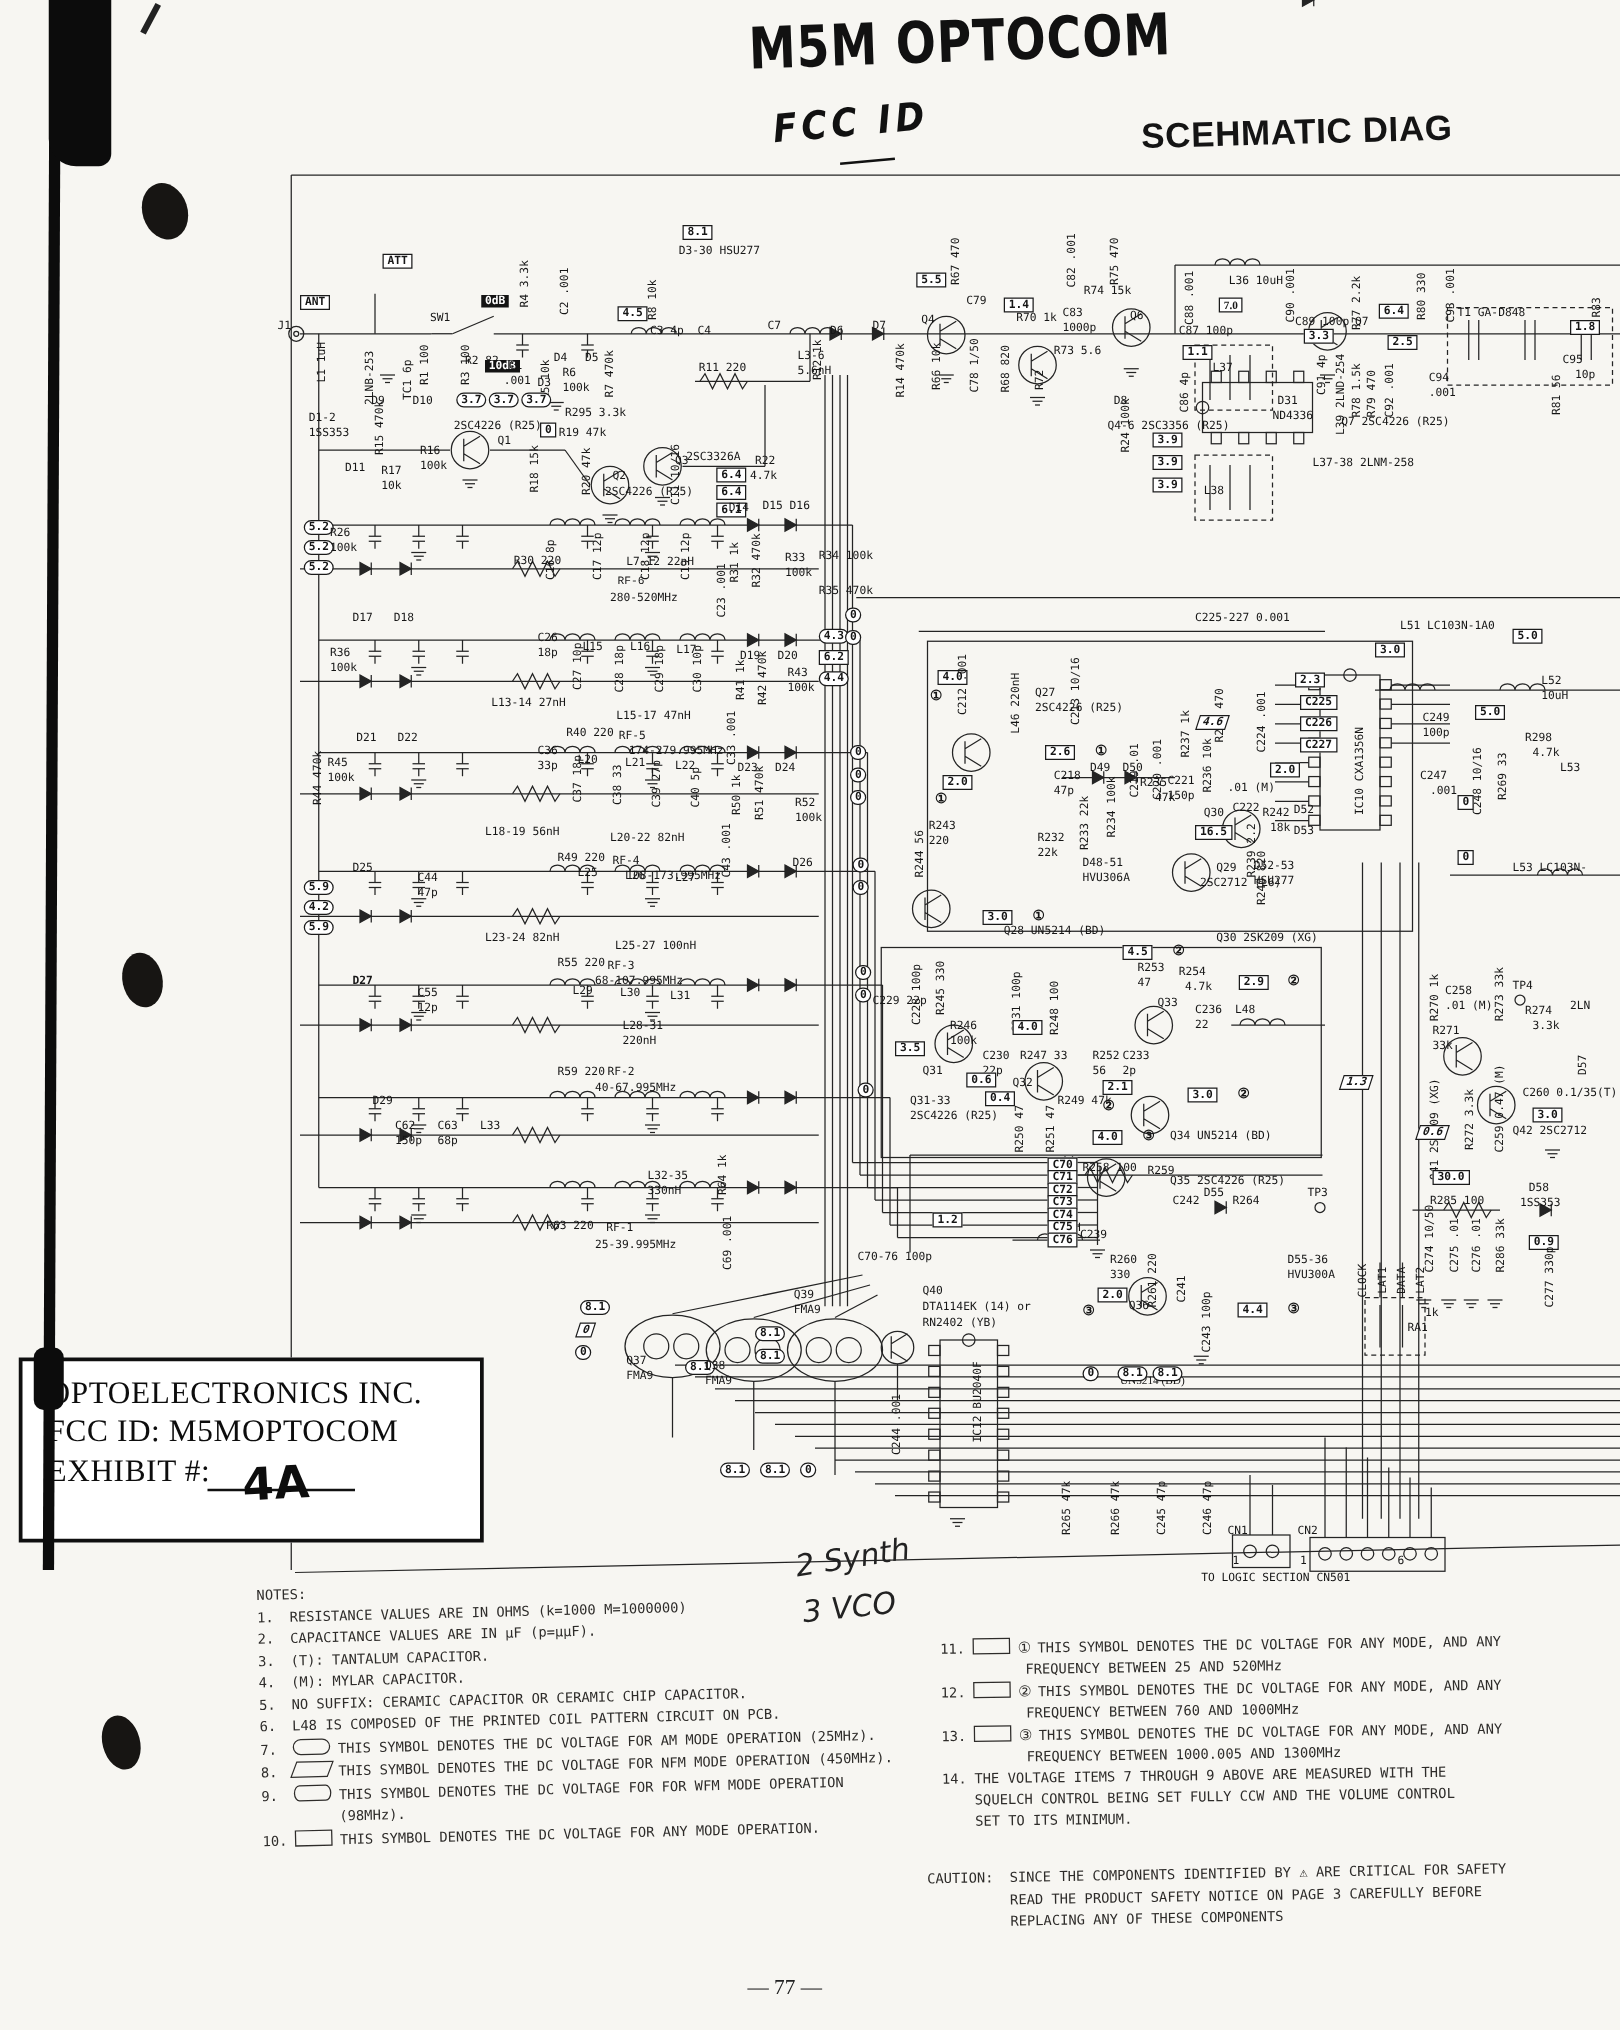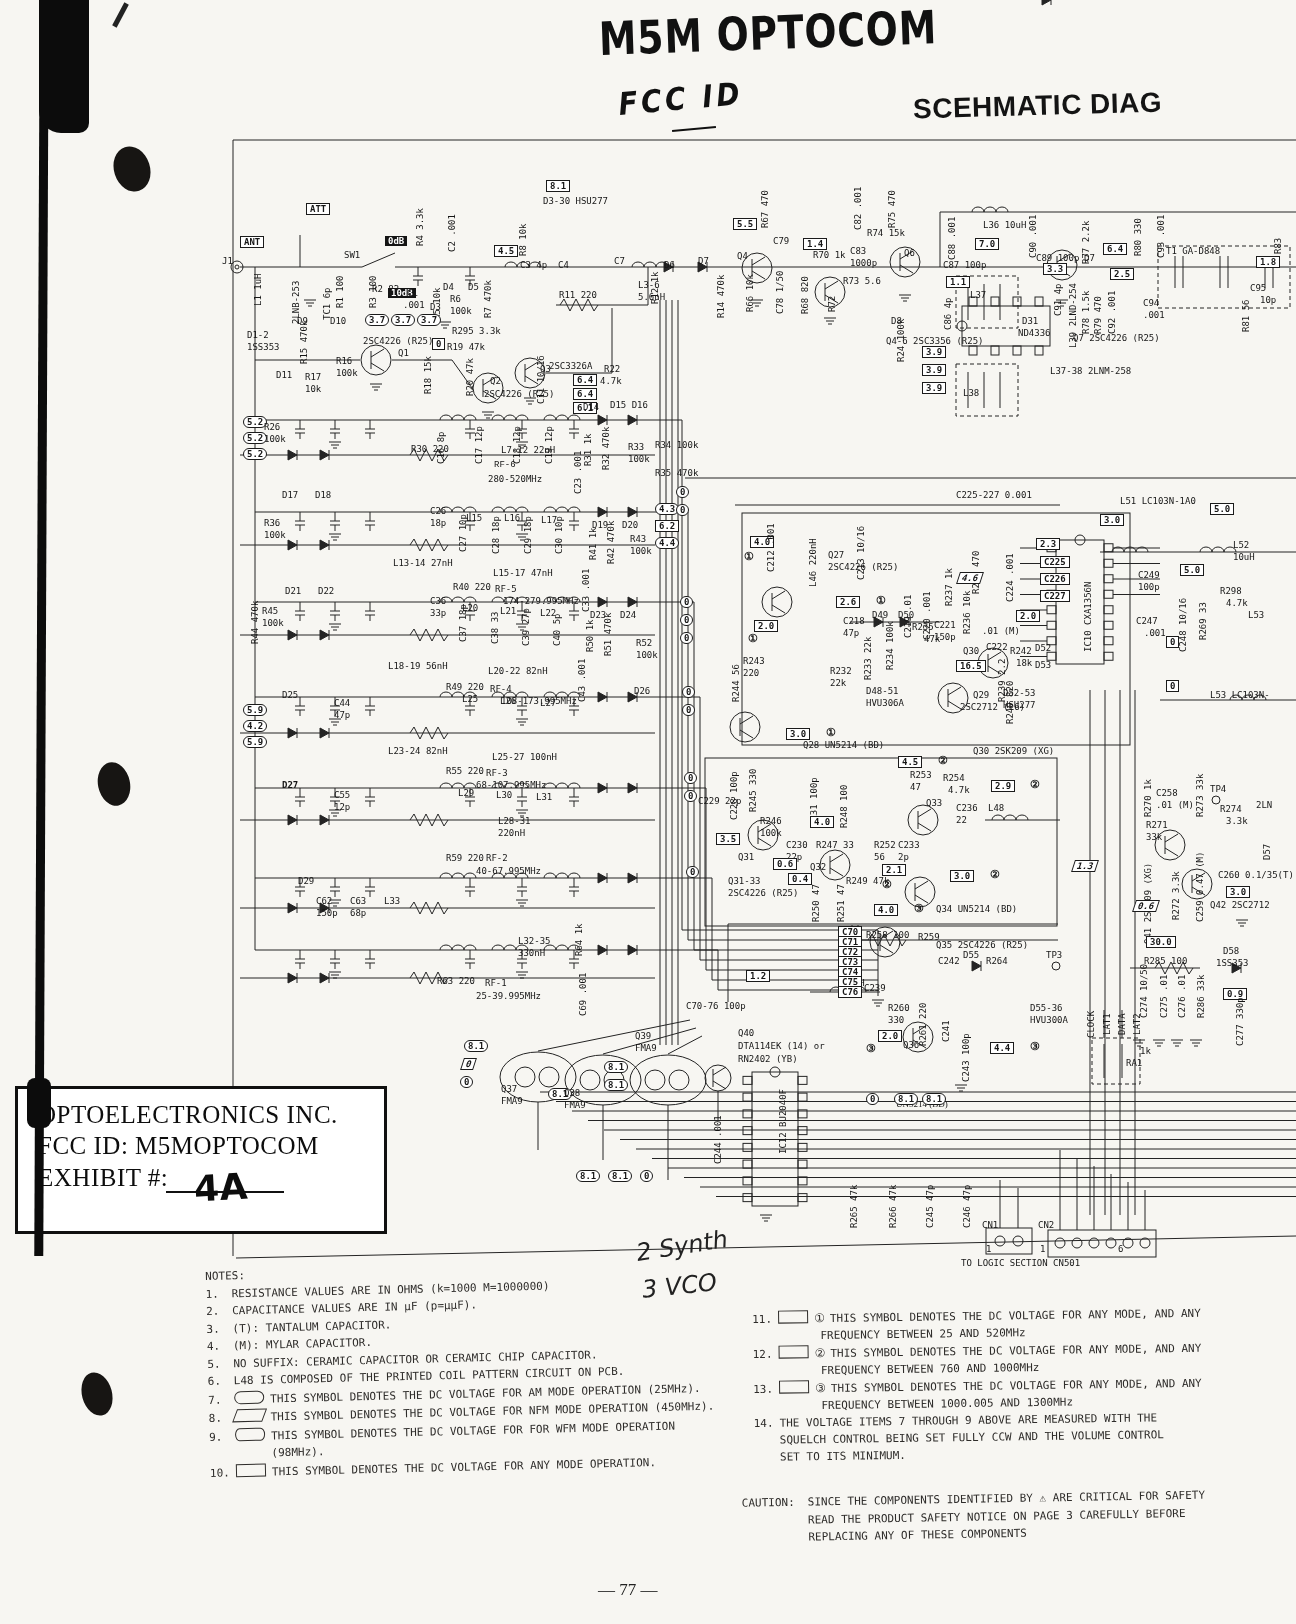--- a/index.html
+++ b/index.html
@@ -810,21 +810,21 @@
       <span class="lb p" style="left: 843px; top: 276px;">R73 5.6</span>
       <span class="lb p" style="left: 886px; top: 336px;">Q4-6 2SC3356 (R25)</span>
       <span class="lb p" style="left: 891px; top: 316px;">D8</span>
       <span class="lb r" style="left: 896px; top: 362px;">R24 100k</span>
       <span class="lb b" style="left: 922px; top: 346px;">3.9</span>
       <span class="lb b" style="left: 922px; top: 364px;">3.9</span>
       <span class="lb b" style="left: 922px; top: 382px;">3.9</span>
       <span class="lb p" style="left: 983px; top: 220px;">L36 10uH</span>
       <span class="lb r" style="left: 947px; top: 260px;">C88 .001</span>
       <span class="lb r" style="left: 1028px; top: 258px;">C90 .001</span>
-      <span class="lb b" style="left: 975px; top: 238px;">7.0</span>
+      <span class="lb b" style="left: 975px; top: 238px; font-family: Liberation Serif, serif;">7.0</span>
       <span class="lb p" style="left: 943px; top: 260px;">C87 100p</span>
       <span class="lb p" style="left: 1036px; top: 253px;">C89 100p</span>
       <span class="lb r" style="left: 1081px; top: 264px;">R77 2.2k</span>
       <span class="lb r" style="left: 1133px; top: 256px;">R80 330</span>
       <span class="lb r" style="left: 1156px; top: 258px;">C93 .001</span>
       <span class="lb b" style="left: 1103px; top: 243px;">6.4</span>
       <span class="lb p" style="left: 1084px; top: 253px;">Q7</span>
       <span class="lb b" style="left: 1043px; top: 263px;">3.3</span>
       <span class="lb b" style="left: 1110px; top: 268px;">2.5</span>
       <span class="lb p" style="left: 1166px; top: 246px;">T1 GA-D848</span>

